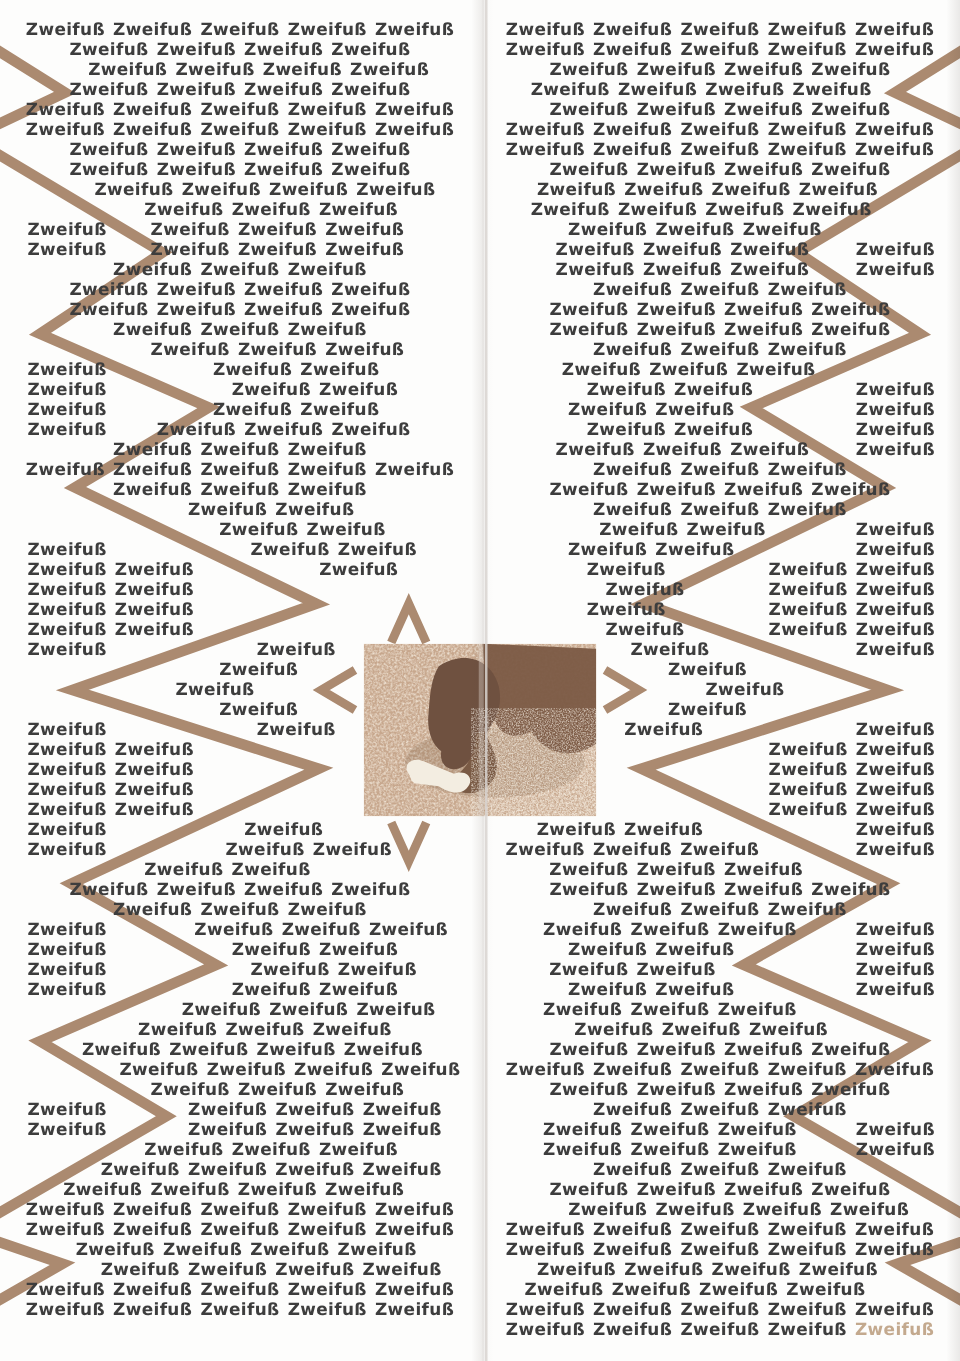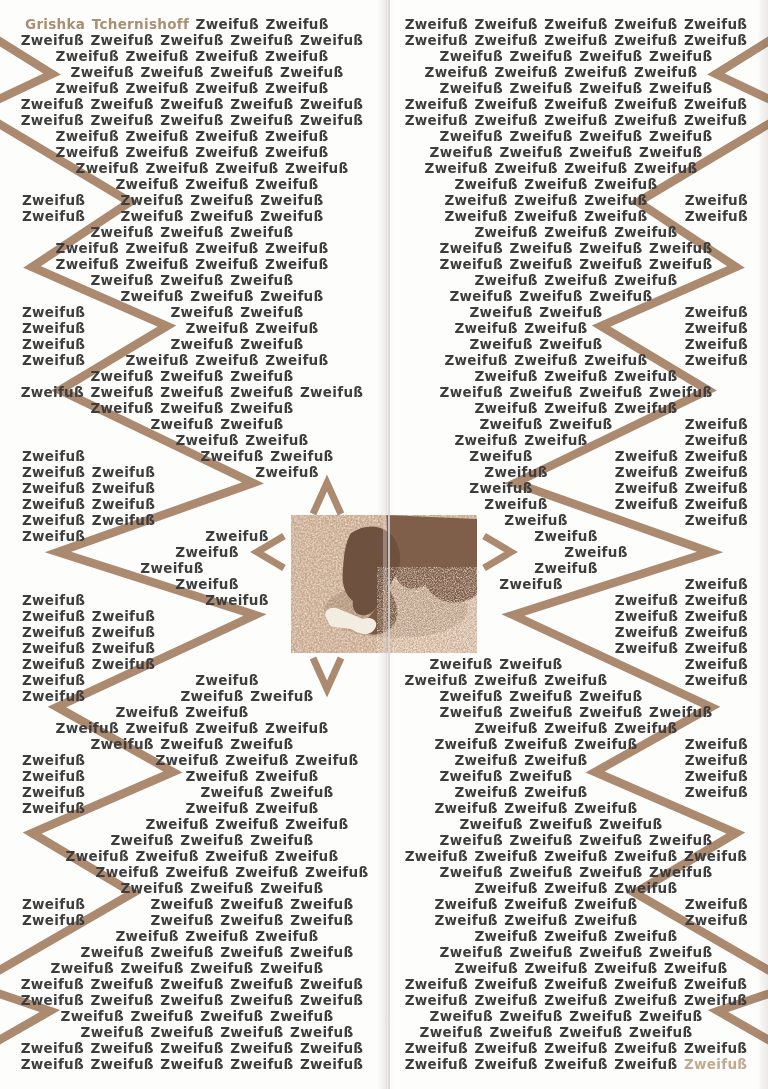--- a/index.html
+++ b/index.html
@@ -36,21 +36,20 @@
   <svg class="zz" width="768" height="1089" viewBox="0 0 768 1089">
     <polyline id="zzL" fill="none" points="-12,34 52,74 -24,110 130,202 32,267 167,326 60,390 253,483 58,552 255,615 57,707 173,772 32,833 133,893 -26,985 50,1011 -18,1050" stroke="#ab8a70" stroke-width="8.5"></polyline>
     <polyline id="zzR" fill="none" points="780,34 716,74 792,110 638,202 736,267 601,326 708,390 515,483 710,552 513,615 711,707 595,772 736,833 635,893 794,985 718,1011 786,1050" stroke="#ab8a70" stroke-width="8.5"></polyline>
     <polyline id="chU" fill="none" points="313,514 327,483 341,514" stroke="#ab8a70" stroke-width="7"></polyline>
     <polyline id="chD" fill="none" points="313,658 327,689 341,658" stroke="#ab8a70" stroke-width="7"></polyline>
     <polyline id="chL" fill="none" points="284,536 257,552 284,568" stroke="#ab8a70" stroke-width="7"></polyline>
     <polyline id="chR" fill="none" points="484,536 511,552 484,568" stroke="#ab8a70" stroke-width="7"></polyline>
   </svg>
 
   <div class="page-text left" id="colL">
-      <div class="ln authorln" style="height: 16px;"><span class="author" style="color: rgb(171, 143, 116);">Grishka Tchernishoff</span> Zweifuß Zweifuß</div>
       <div class="ln" style="height: 16px;"><span class="wg">Zweifuß Zweifuß Zweifuß Zweifuß Zweifuß</span></div>
       <div class="ln" style="height: 16px;"><span class="wg">Zweifuß Zweifuß Zweifuß Zweifuß</span></div>
       <div class="ln" style="height: 16px;"><span class="wg" style="transform: translateX(15px);">Zweifuß Zweifuß Zweifuß Zweifuß</span></div>
       <div class="ln" style="height: 16px;"><span class="wg">Zweifuß Zweifuß Zweifuß Zweifuß</span></div>
       <div class="ln" style="height: 16px;"><span class="wg">Zweifuß Zweifuß Zweifuß Zweifuß Zweifuß</span></div>
       <div class="ln" style="height: 16px;"><span class="wg">Zweifuß Zweifuß Zweifuß Zweifuß Zweifuß</span></div>
       <div class="ln" style="height: 16px;"><span class="wg">Zweifuß Zweifuß Zweifuß Zweifuß</span></div>
       <div class="ln" style="height: 16px;"><span class="wg">Zweifuß Zweifuß Zweifuß Zweifuß</span></div>
       <div class="ln" style="height: 16px;"><span class="wg" style="transform: translateX(20px);">Zweifuß Zweifuß Zweifuß Zweifuß</span></div>
       <div class="ln" style="height: 16px;"><span class="wg" style="transform: translateX(25px);">Zweifuß Zweifuß Zweifuß</span></div>

